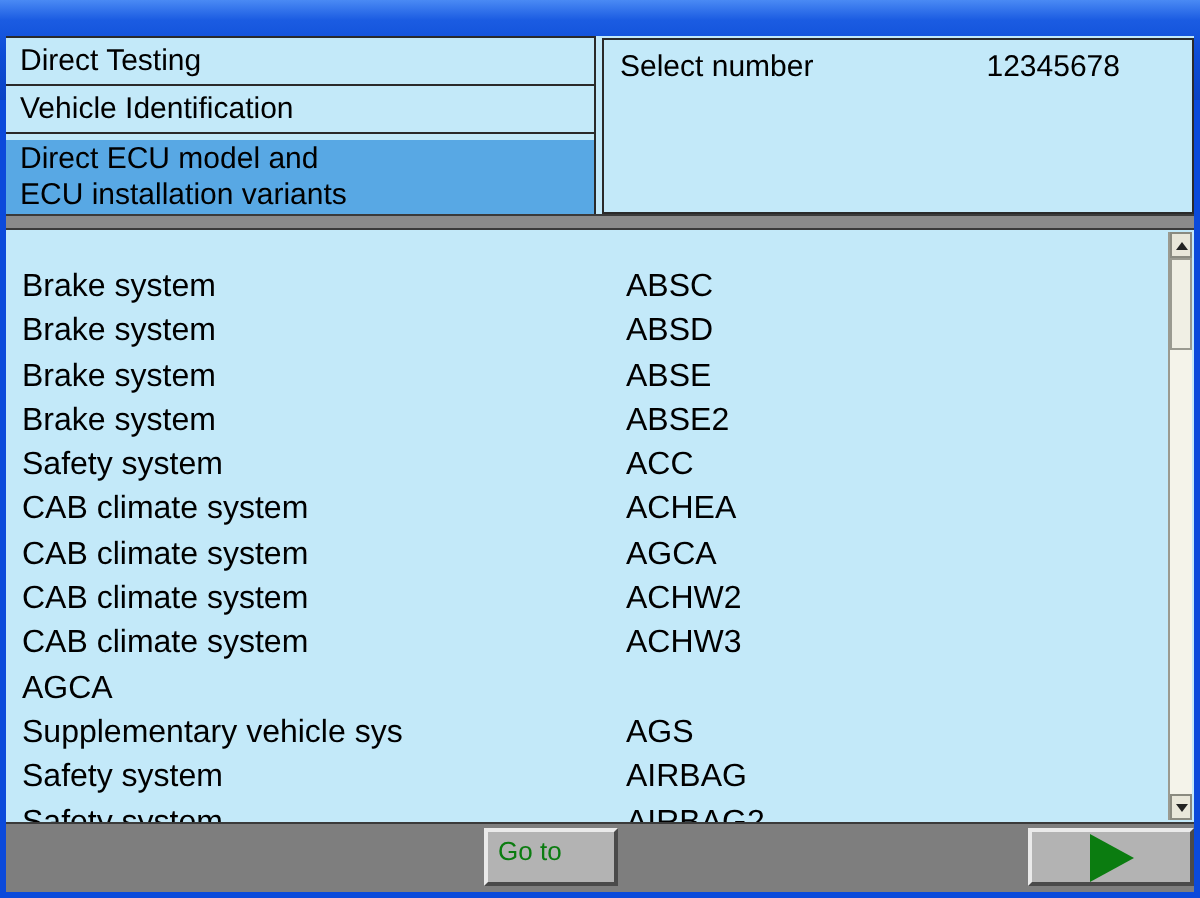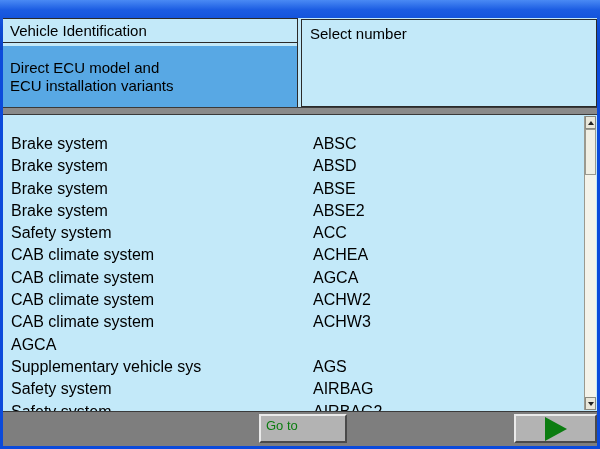--- a/index.html
+++ b/index.html
@@ -100,21 +100,21 @@
     position:relative;
   }
   .f-btn{
     position:absolute;top:2px;height:29px;box-sizing:border-box;
     background:#b3b3b3;
     border:2px solid;border-color:#eaeaea #4a4a4a #4a4a4a #eaeaea;
     color:#0b7c10;font-family:"Liberation Sans",sans-serif;font-size:13px;
     display:flex;align-items:flex-start;justify-content:flex-start;
     padding:2px 5px;cursor:pointer;
   }
-  .f-btn.goto{left:256px;width:88px;}
+  .f-btn.goto{left:239px;width:67px;}
   .f-btn.help{left:423px;width:84px;}
   .f-btn.next{left:511px;width:83px;align-items:center;justify-content:center;}
   .tri{
     width:0;height:0;
     border-left:22px solid #0b7c10;
     border-top:12px solid transparent;
     border-bottom:12px solid transparent;
   }
 </style>
 </head>
@@ -143,30 +143,34 @@
           <span class="glyph-close">✕</span>
         </div>
     </div>
   </div>
 
   <div class="content">
 
     <div class="header">
       <div class="nav-panel">
         <div class="nav-item">
+          <span>Direct Testing</span>
+        </div>
+        <div class="nav-item">
           <span>Vehicle Identification</span>
         </div>
         <div class="nav-gap"></div>
         <div class="nav-item selected">
           <span>Direct ECU model and</span>
           <span>ECU installation variants</span>
         </div>
       </div>
       <div class="chassis-panel">
         <span class="chassis-label">Select number</span>
+        <span class="chassis-value">12345678</span>
       </div>
     </div>
 
     <div class="separator"></div>
 
     <div class="list-area">
       <div class="list-rows">
 
           <div class="list-row">
             <span class="sys">Brake system</span>

